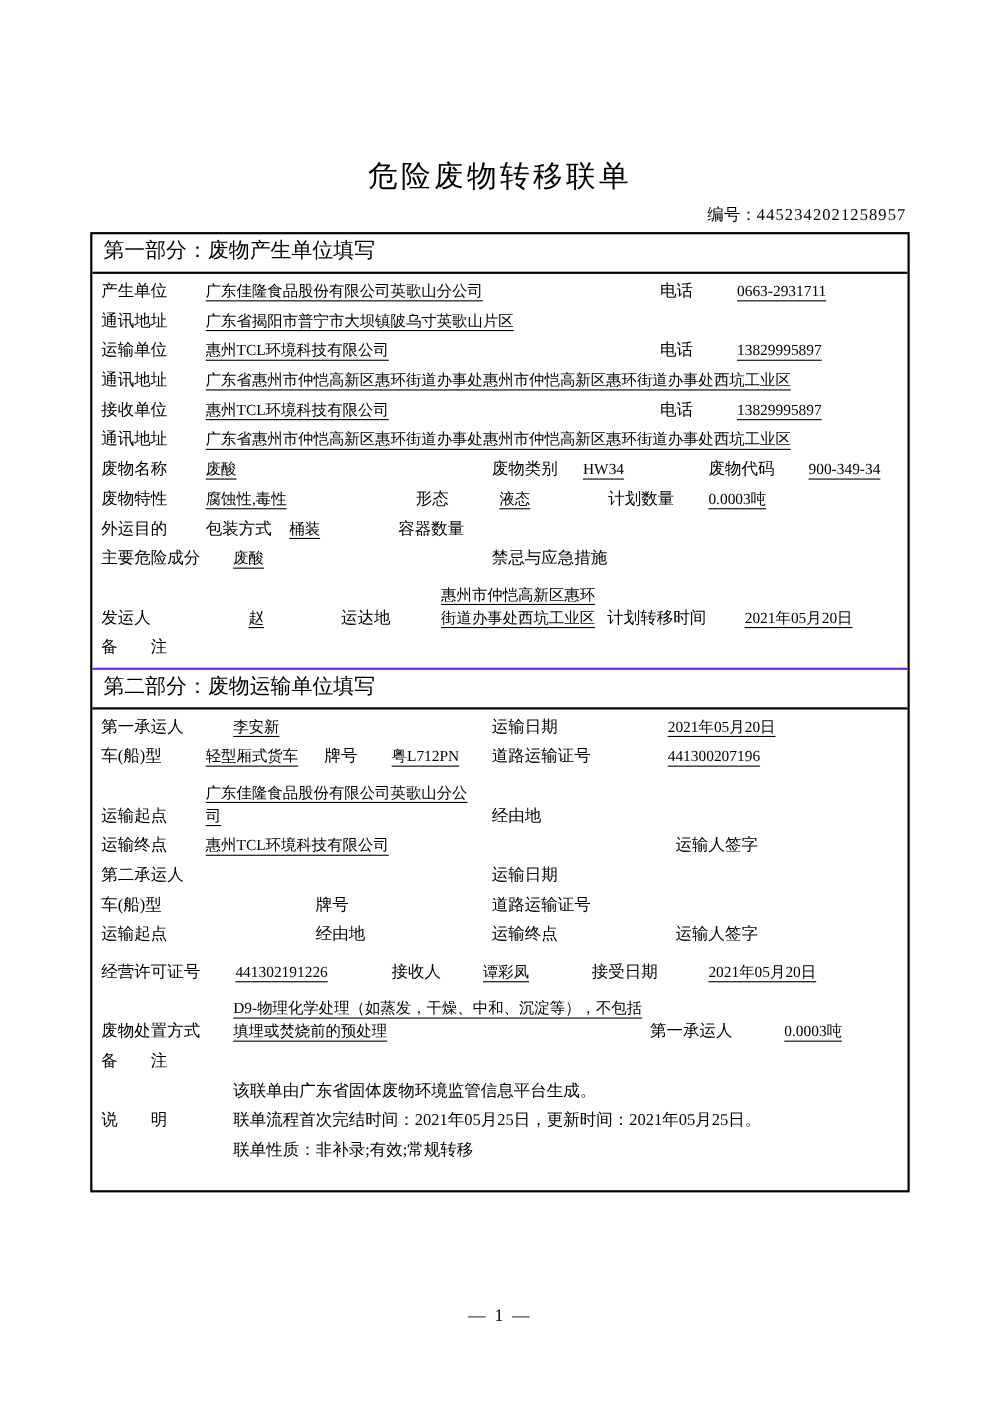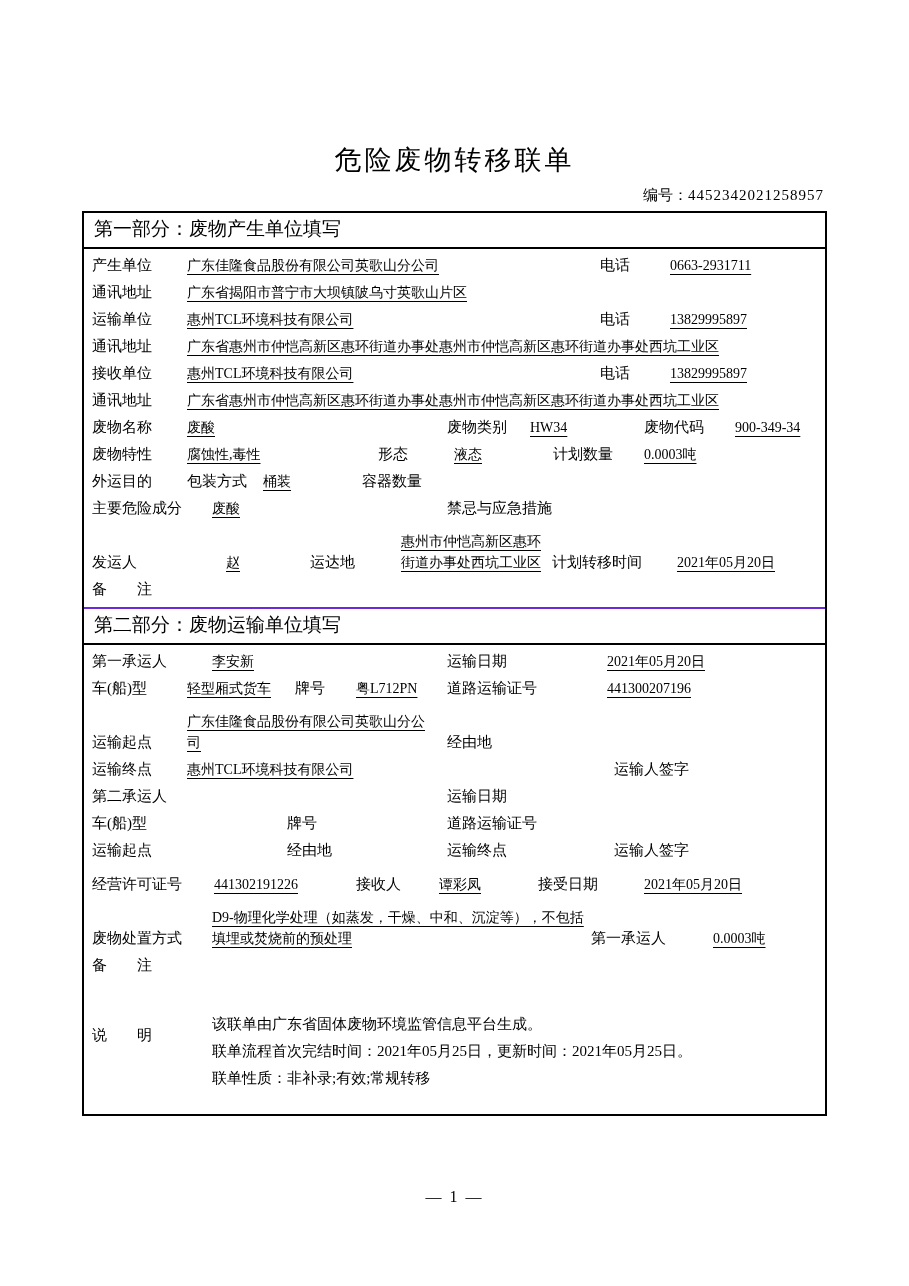--- a/index.html
+++ b/index.html
@@ -40,21 +40,21 @@
   .val {
     font-size:14px;
     text-decoration:underline;
     text-decoration-thickness:1px;
     text-underline-offset:4px;
   }
   .val2 {
     display:inline-block; font-size:14px; line-height:21px;
     text-decoration:underline; text-decoration-thickness:1px; text-underline-offset:4px;font-family:Liberation Serif, serif;
   }
-  .noteblock { font-size:15px; line-height:27px;margin-top:32px; }
+  .noteblock { font-size:15px; line-height:27px; }
   .pad-bottom { padding-bottom:22px; }
 
   .page-number {
     position:absolute; top:1188px; left:0; width:100%;
     text-align:center; font-size:16px; letter-spacing:2px;
   }
 </style>
 </head>
 <body>
 

